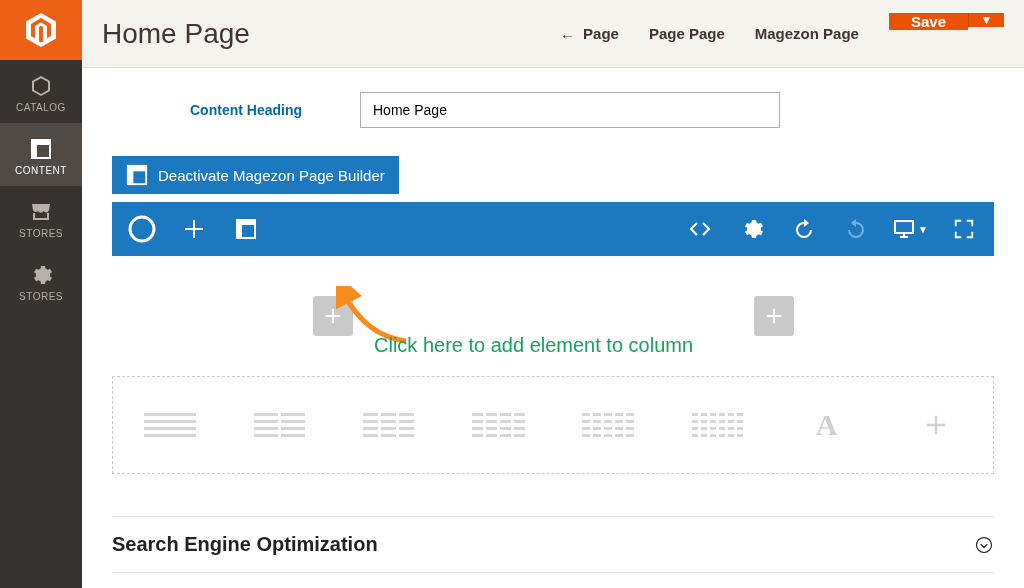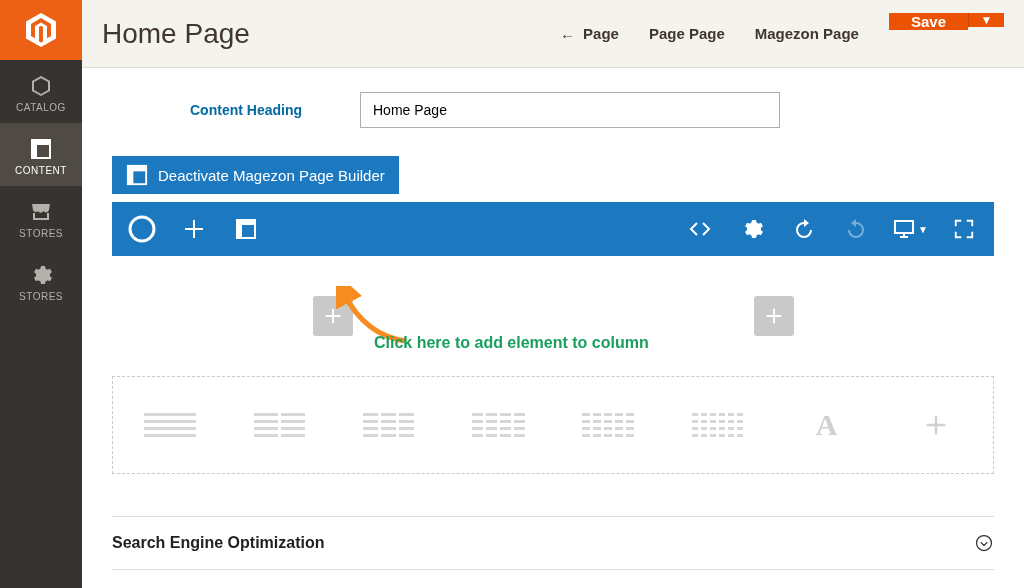--- a/index.html
+++ b/index.html
@@ -51,35 +51,35 @@
   .tb-btn { color:#fff; cursor:pointer; display:flex; align-items:center; justify-content:center; width:32px; height:32px;}
   .tb-btn.disabled { opacity:0.4; cursor:default;}
   .builder-canvas { padding:30px 0 20px 0; }
   .columns-row { display:flex; gap:0; margin-bottom:30px;}
   .column { flex:1; display:flex; align-items:center; justify-content:center; min-height:60px;}
   .add-box {
     width:40px; height:40px; background:#c9c9c9; border-radius:3px;
     display:flex; align-items:center; justify-content:center; cursor:pointer;
   }
   .annotation {
-    position:absolute; color:#17a05e; font-size:16px; font-weight:700;
+    position:absolute; color:#17a05e; font-size:20px; font-weight:400;
     pointer-events:none;
   }
   .arrow-wrap { position:relative; }
   .element-row {
     border:1px dashed #c9c9c9; padding:28px 20px;
     display:flex; align-items:center; justify-content:space-between;
   }
   .elem-opt { width:74px; height:40px; display:flex; align-items:center; justify-content:center; color:#ccc; cursor:pointer;}
   .seo-section {
     margin-top:22px; border-top:1px solid #ddd; border-bottom:1px solid #ddd;
     padding:16px 0; display:flex; align-items:center; justify-content:space-between;
     cursor:pointer;
   }
-  .seo-title { font-weight:700; font-size:16px; color:#222;}
+  .seo-title { font-weight:700; font-size:20px; color:#222;}
   .stacked-lines { display:flex; flex-direction:column; gap:4px;}
   .stacked-lines .row { display:flex; gap:3px;}
   .stacked-lines .seg { background:#d6d6d6; height:3px;}
 </style>
 </head>
 <body>
 
 <div class="app">
 
   <div class="sidebar">

